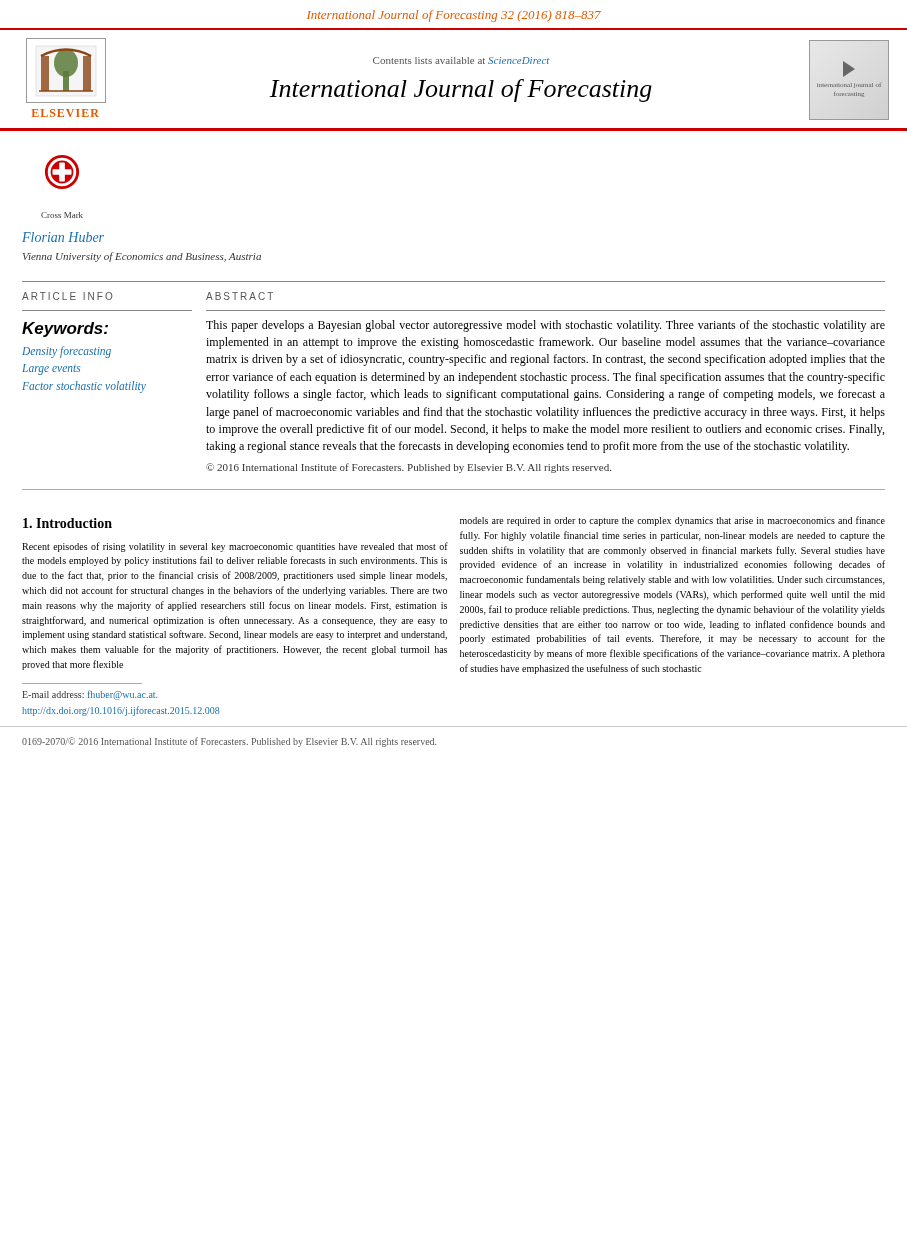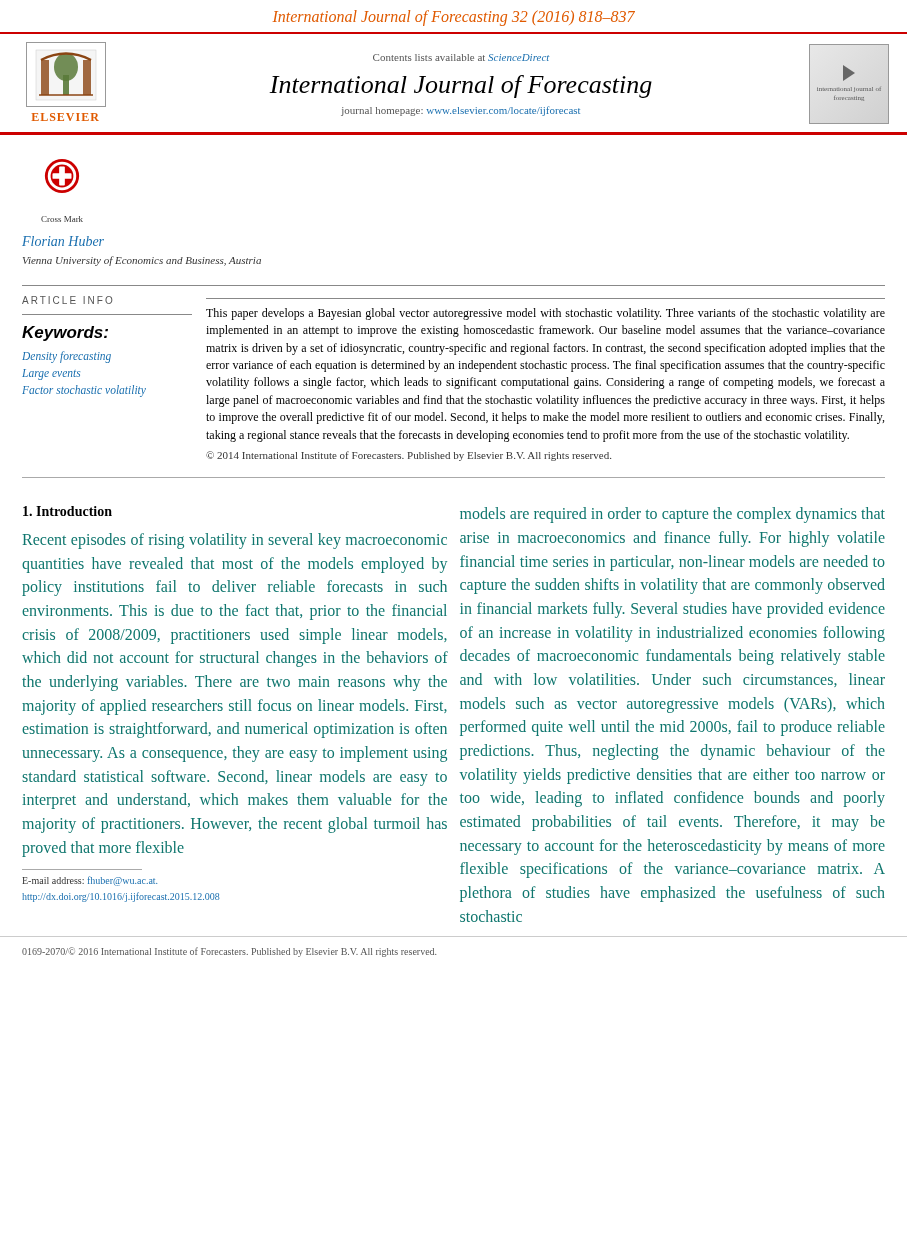--- a/index.html
+++ b/index.html
@@ -9,21 +9,21 @@
       color: #000;
       width: 907px;
       min-height: 1238px;
       font-size: 13px;
       line-height: 1.4;
     }
 
     .top-bar {
       text-align: center;
       padding: 6px 0 4px;
-      font-size: 16px;
+      font-size: 13px;
       color: #e05a00;
       font-style: italic;
       border-bottom: 2px solid #c00;
     }
 
     .journal-header {
       display: flex;
       align-items: center;
       padding: 8px 18px 6px;
       border-bottom: 3px solid #c00;
@@ -271,24 +271,25 @@
     }
 
     .section-heading {
       font-size: 14px;
       font-weight: bold;
       margin-bottom: 6px;
       color: #000;
     }
 
     .body-text {
-      font-size: 16px;
+      font-size: 10px;
       text-align: justify;
       line-height: 1.48;
-      color: #0f766e;
+      color: #000000;
+      margin-bottom: 6px;
     }
 
     .footnote-divider {
       border: none;
       border-top: 1px solid #aaa;
       width: 120px;
       margin: 10px 0 4px;
     }
 
     .footnote-text {
@@ -344,24 +345,20 @@
     </div>
     <div class="elsevier-text">ELSEVIER</div>
   </div>
 
   <div class="journal-center">
     <div class="contents-line">
       <span>Contents lists available at</span>
       <span class="science-direct-link">ScienceDirect</span>
     </div>
     <div class="journal-title-header">International Journal of Forecasting</div>
-    <div class="journal-homepage">
-      <span>journal homepage:</span>
-      <span class="homepage-link">www.elsevier.com/locate/ijforecast</span>
-    </div>
   </div>
 
   <div class="journal-thumb">
     <div class="thumb-inner">
       <div class="thumb-play"></div>
       <div class="thumb-label">international journal of forecasting</div>
     </div>
   </div>
 </div>
 
@@ -391,23 +388,24 @@
     <div class="left-col">
       <div class="section-label">ARTICLE INFO</div>
       <hr class="divider" style="margin:4px 0 6px;">
       <div class="keywords-title">Keywords:</div>
       <div class="keyword-item">Density forecasting</div>
       <div class="keyword-item">Large events</div>
       <div class="keyword-item">Factor stochastic volatility</div>
     </div>
 
     <div class="right-col">
+      <div class="section-label">ABSTRACT</div>
       <hr class="divider" style="margin:4px 0 6px;">
       <div class="abstract-text">This paper develops a Bayesian global vector autoregressive model with stochastic volatility. Three variants of the stochastic volatility are implemented in an attempt to improve the existing homoscedastic framework. Our baseline model assumes that the variance–covariance matrix is driven by a set of idiosyncratic, country-specific and regional factors. In contrast, the second specification adopted implies that the error variance of each equation is determined by an independent stochastic process. The final specification assumes that the country-specific volatility follows a single factor, which leads to significant computational gains. Considering a range of competing models, we forecast a large panel of macroeconomic variables and find that the stochastic volatility influences the predictive accuracy in three ways. First, it helps to improve the overall predictive fit of our model. Second, it helps to make the model more resilient to outliers and economic crises. Finally, taking a regional stance reveals that the forecasts in developing economies tend to profit more from the use of the stochastic volatility.</div>
-      <div class="copyright-text">© 2014 International Institute of Forecasters. Published by Elsevier B.V. All rights reserved.</div>
+      <div class="copyright-text">© 2016 International Institute of Forecasters. Published by Elsevier B.V. All rights reserved.</div>
     </div>
   </div>
 
   <hr class="main-divider">
 </div>
 
 <div class="body-content">
   <div class="body-left">
     <div class="section-heading">1. Introduction</div>
     <div class="body-text">Recent episodes of rising volatility in several key macroeconomic quantities have revealed that most of the models employed by policy institutions fail to deliver reliable forecasts in such environments. This is due to the fact that, prior to the financial crisis of 2008/2009, practitioners used simple linear models, which did not account for structural changes in the behaviors of the underlying variables. There are two main reasons why the majority of applied researchers still focus on linear models. First, estimation is straightforward, and numerical optimization is often unnecessary. As a consequence, they are easy to implement using standard statistical software. Second, linear models are easy to interpret and understand, which makes them valuable for the majority of practitioners. However, the recent global turmoil has proved that more flexible</div>

